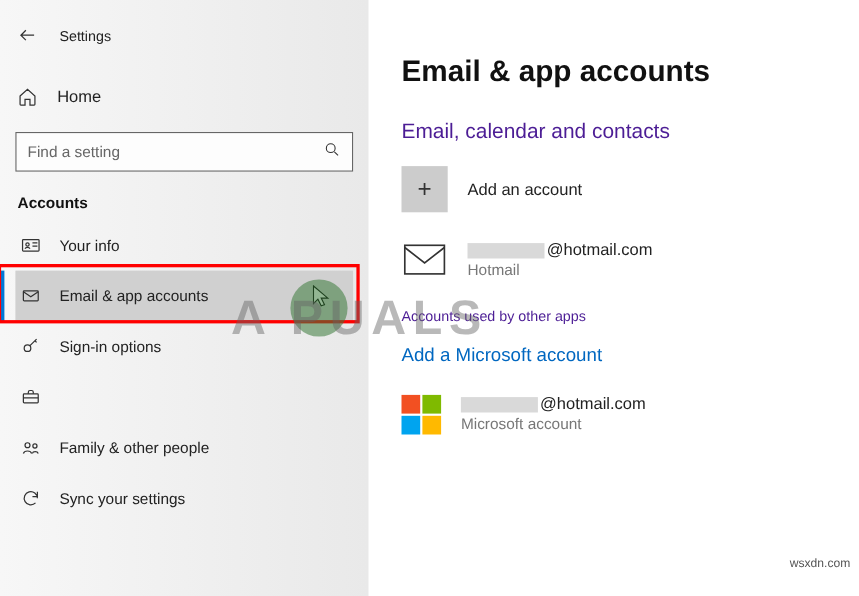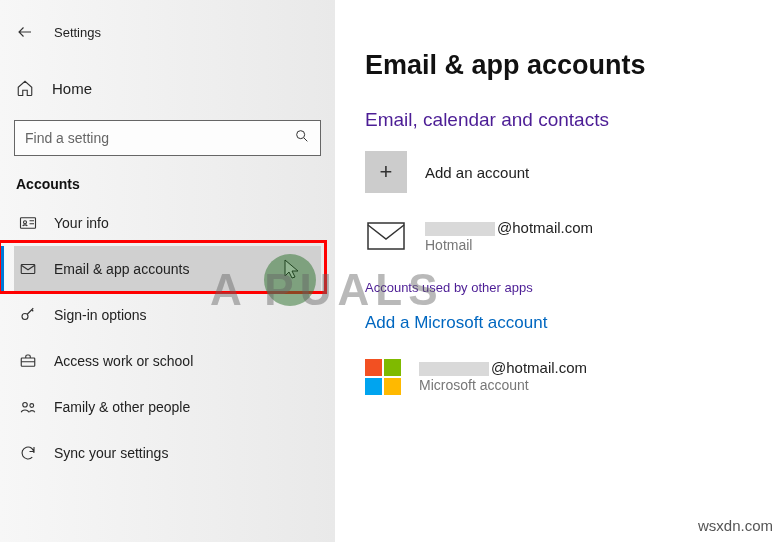--- a/index.html
+++ b/index.html
@@ -227,22 +227,22 @@
       width:52px;
       height:52px;
       border-radius:50%;
       background:#3a7a3a;
       opacity:0.55;
       pointer-events:none;
     }
     .site-credit {
       position:absolute;
       right:8px;
-      bottom:8px;
-      font-size:15px;
+      bottom:24px;
+      font-size:11px;
       color:#555;
     }
     svg { stroke:#333; fill:none; stroke-width:1.5; }
   </style>
 </head>
 <body>
 
 <div class="app">
   <div class="sidebar">
     <div class="topbar">
@@ -307,21 +307,20 @@
         <span>Sign-in options</span>
       </div>
 
       <div class="nav-item">
         <span class="ico">
           <svg width="18" height="18" viewBox="0 0 24 24">
               <rect x="3" y="8" width="18" height="11" rx="1"></rect>
               <path d="M9 8V6a2 2 0 0 1 2-2h2a2 2 0 0 1 2 2v2M3 13h18"></path>
             </svg>
         </span>
-        <span>Access work or school</span>
       </div>
 
       <div class="nav-item">
         <span class="ico">
           <svg width="18" height="18" viewBox="0 0 24 24">
               <circle cx="8" cy="9" r="3"></circle>
               <circle cx="17" cy="10" r="2.5"></circle>
               <path d="M3 19c1-4 9-4 10 0M14 19c.5-3 6-3 7 0"></path>
             </svg>
         </span>

